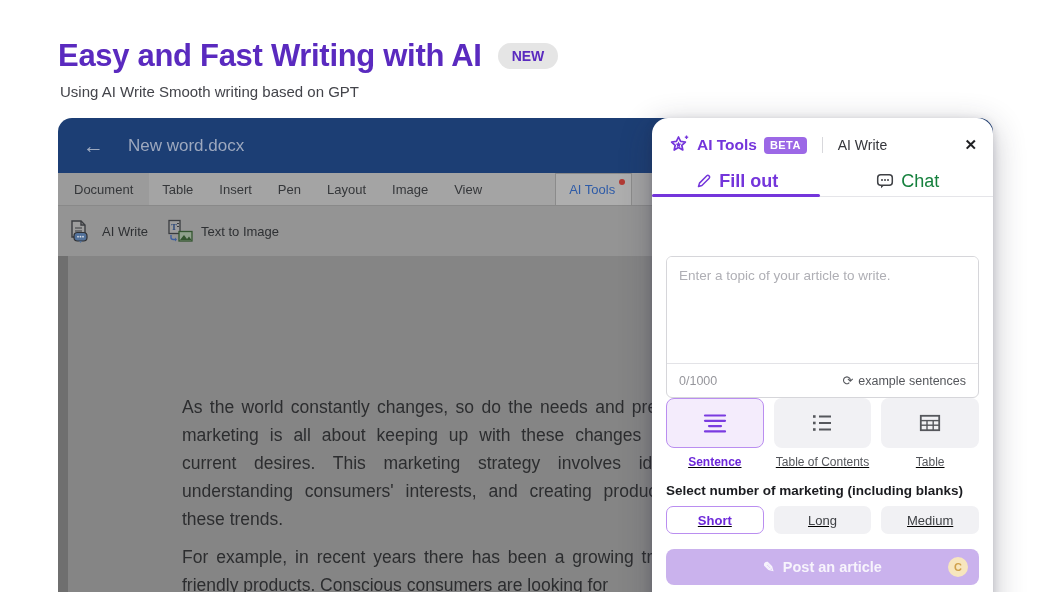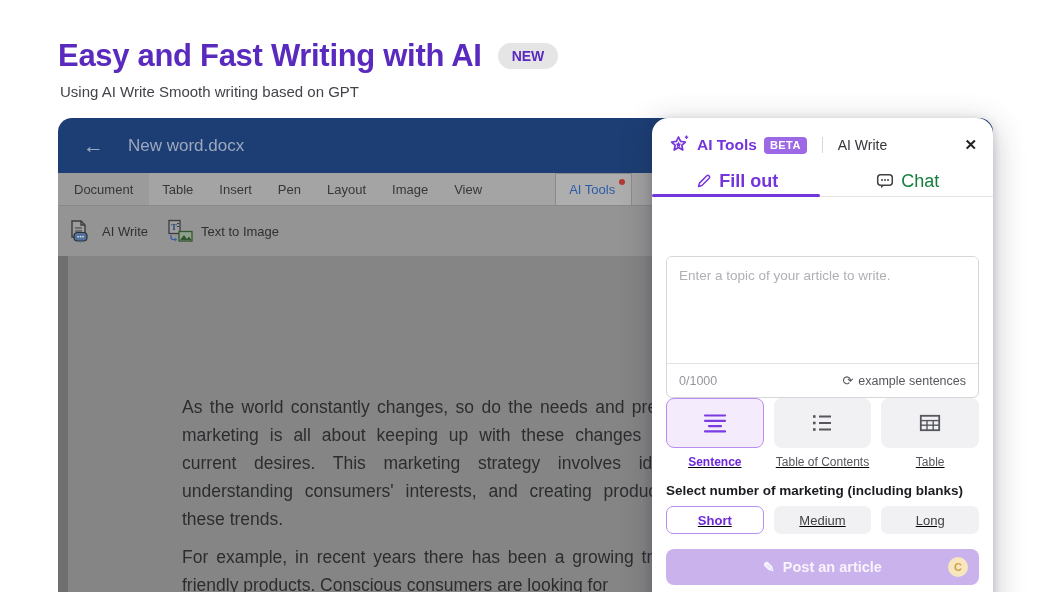--- a/index.html
+++ b/index.html
@@ -258,22 +258,22 @@
     </div>
     <div class="cardlabels">
       <span class="clabel sel">Sentence</span>
       <span class="clabel">Table of Contents</span>
       <span class="clabel">Table</span>
     </div>
 
     <div class="plabel mt14">Select number of marketing (including blanks)</div>
     <div class="chips">
       <span class="chip sel">Short</span>
+      <span class="chip">Long</span>
       <span class="chip">Medium</span>
-      <span class="chip">Long</span>
     </div>
 
     <div class="post">
       <span class="pencil">✎</span>
       <span>Post an article</span>
       <span class="coin">C</span>
     </div>
   </div>
 </div>
 

